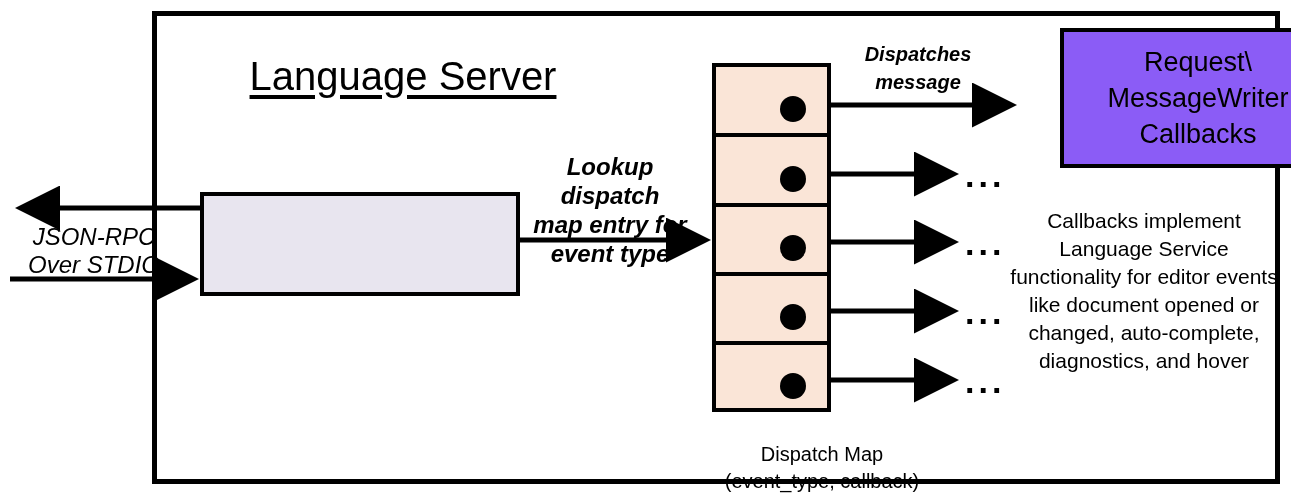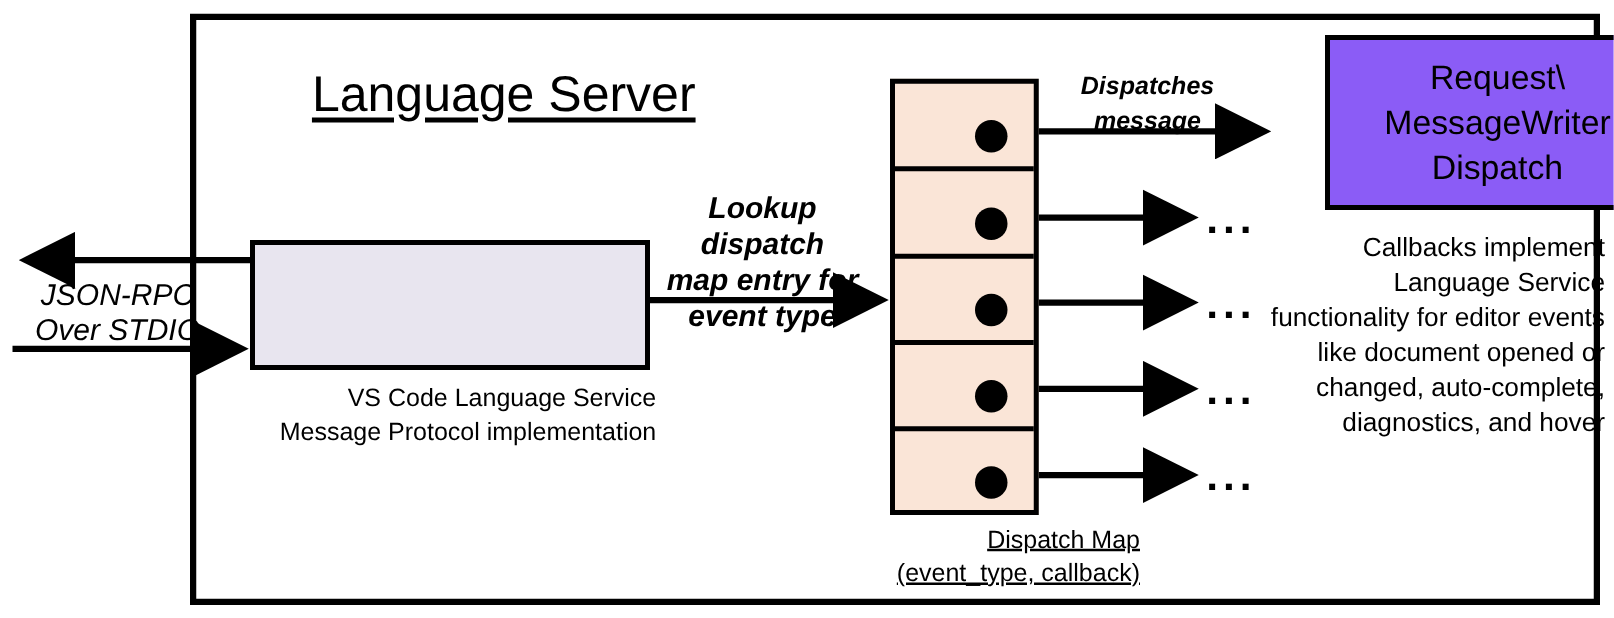--- a/index.html
+++ b/index.html
@@ -72,27 +72,28 @@
     width: 276px;
     height: 140px;
     background: #8b5cf6;
     font-size: 27px;
     line-height: 36px;
   }
 
   
   .caption {
     position: absolute;
-    text-align: right;
+    text-align: center;
     font-size: 20px;
     line-height: 27px;
     white-space: pre-line;
+    margin-top: 22px;
   }
   #reader-writer-caption { left: 195px; top: 306px; width: 330px; }
-  #dispatch-map-caption  { left: 612px; top: 419px; width: 300px; text-decoration: underline; }
+  #dispatch-map-caption  { left: 672px; top: 419px; width: 300px; }
   #callbacks-desc {
     left: 1004px; top: 185px; width: 280px;
     font-size: 21px; line-height: 28px;
   }
 
   
   .edge-label {
     position: absolute;
     text-align: center;
     font-style: italic;
@@ -100,21 +101,21 @@
   }
   #jsonrpc-label {
     left: 14px; top: 223px; width: 160px;
     font-size: 24px; line-height: 28px;
   }
   #lookup-label {
     left: 520px; top: 152px; width: 180px;
     font-size: 24px; line-height: 29px; font-weight: bold;
   }
   #dispatches-label {
-    left: 838px; top: 55px; width: 160px;
+    left: 838px; top: 40px; width: 160px;
     font-size: 20px; line-height: 28px; font-weight: bold;
   }
 
   
   #dispatch-map {
     position: absolute;
     left: 712px;
     top: 63px;
     width: 119px;
     height: 349px;
@@ -182,22 +183,20 @@
     <path d="M793,174 L952,174" stroke="#000000" stroke-width="5" fill="none" marker-end="url(#ah)"></path>
     <path d="M793,242 L952,242" stroke="#000000" stroke-width="5" fill="none" marker-end="url(#ah)"></path>
     <path d="M793,311 L952,311" stroke="#000000" stroke-width="5" fill="none" marker-end="url(#ah)"></path>
     <path d="M793,380 L952,380" stroke="#000000" stroke-width="5" fill="none" marker-end="url(#ah)"></path>
   </svg>
 
   <div class="box" id="reader-writer-box">
     <div>
     </div>
   </div>
-  <div class="caption" id="reader-writer-caption">VS Code Language Service
-Message Protocol implementation</div>
 
   <div id="dispatch-map">
     <div class="map-row" style="top:0px">
       <span class="map-dot" style="left:64px; top:29px"></span>
     </div>
     <div class="map-row" style="top:70px">
       <span class="map-dot" style="left:64px; top:29px"></span>
     </div>
     <div class="map-row" style="top:139px">
       <span class="map-dot" style="left:64px; top:29px"></span>
@@ -209,21 +208,21 @@
       <span class="map-dot" style="left:64px; top:29px"></span>
     </div>
   </div>
   <div class="caption" id="dispatch-map-caption">Dispatch Map
 (event_type, callback)</div>
 
   <div class="box" id="callback-box">
     <div>
       <span class="box-text">Request\</span>
       <span class="box-text">MessageWriter</span>
-      <span class="box-text">Dispatch</span>
+      <span class="box-text">Callbacks</span>
     </div>
   </div>
   <div class="caption" id="callbacks-desc">Callbacks implement Language Service functionality for editor events like document opened or changed, auto-complete, diagnostics, and hover</div>
 
   <div class="edge-label" id="jsonrpc-label">JSON-RPC
 Over STDIO</div>
   <div class="edge-label" id="lookup-label">Lookup dispatch
 map entry for
 event type</div>
   <div class="edge-label" id="dispatches-label">Dispatches

